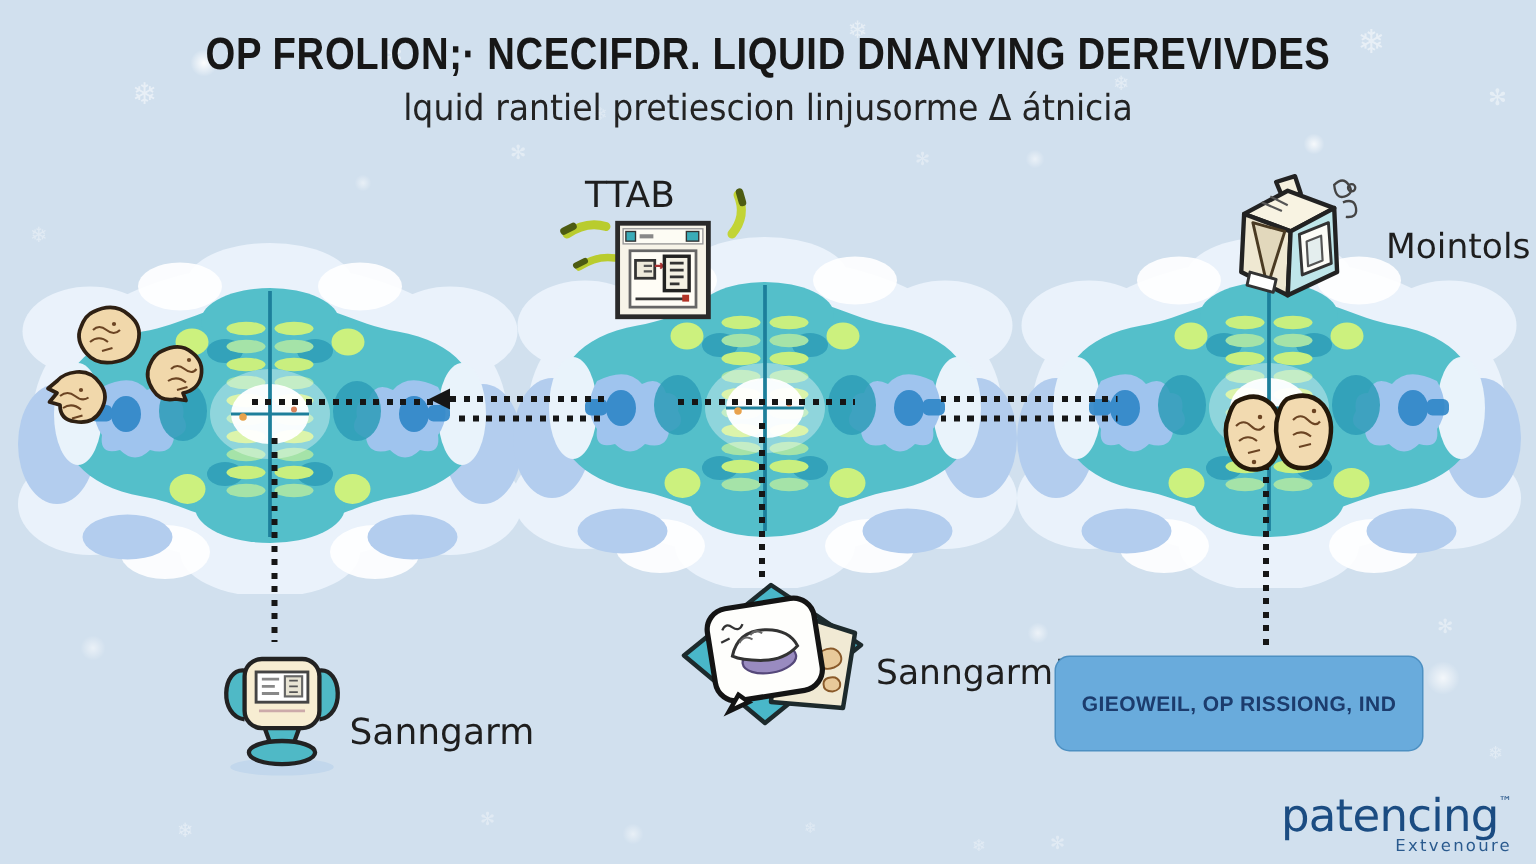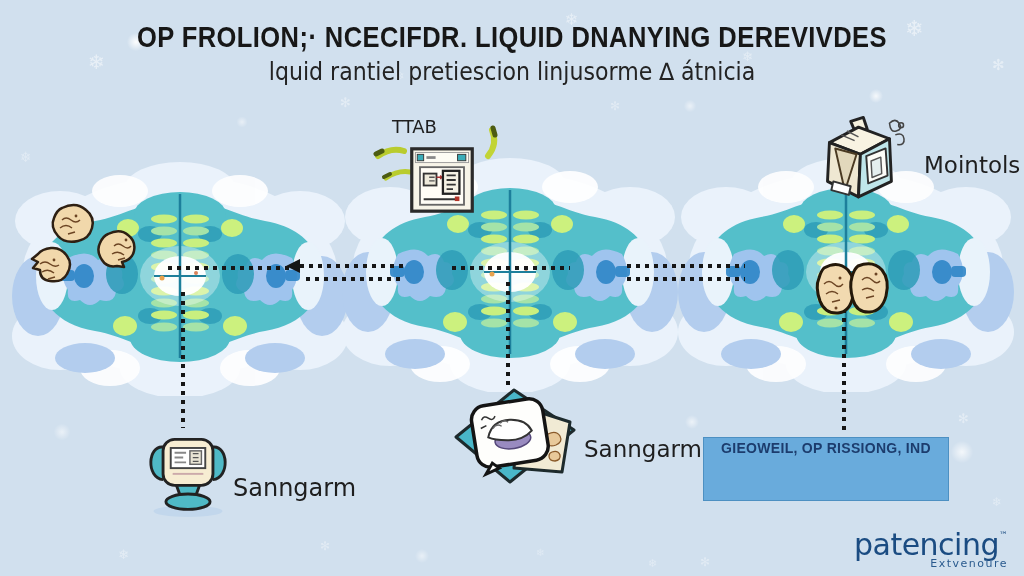--- a/index.html
+++ b/index.html
@@ -22,26 +22,26 @@
          letter-spacing:.5px;color:#171717;transform:scaleX(.85);white-space:nowrap}
   .subtitle{position:absolute;top:58px;left:0;width:100%;text-align:center;
             font-size:24px;color:#232323;transform:scaleX(.92);white-space:nowrap}
   .dot-h{position:absolute;height:4px;
          background-image:repeating-linear-gradient(90deg,#161616 0 4px,transparent 4px 9px)}
   .dot-v{position:absolute;width:4px;
          background-image:repeating-linear-gradient(180deg,#161616 0 4px,transparent 4px 9px)}
   .arrow-left{position:absolute;width:0;height:0;border-top:7px solid transparent;
               border-bottom:7px solid transparent;border-right:14px solid #161616}
   .nodelabel{position:absolute;color:#1e1e1e;white-space:nowrap}
-  .lbl-ttab{left:392px;top:116px;width:78px;text-align:left;font-size:18px}
+  .lbl-ttab{left:381px;top:116px;width:78px;text-align:center;font-size:24px}
   .lbl-mointols{left:924px;top:152px;font-size:23px}
   .lbl-proplon{left:233px;top:474px;font-size:24px}
   .lbl-sanngarm{left:584px;top:436px;font-size:23px}
   .infobox{position:absolute;left:703px;top:437px;width:244px;height:62px;background:#69abdc;
-           border:1px solid #4d90c2;border-radius:0;display:flex;flex-direction:row;
+           border:1px solid #4d90c2;border-radius:10px;display:flex;flex-direction:column;
            justify-content:center;text-align:center;color:#1c3c6d;
            font-family:"Liberation Sans",sans-serif;font-weight:700;font-size:14px;
            line-height:1.45;letter-spacing:.3px}
   .brand{position:absolute;right:16px;bottom:6px;text-align:right;color:#1b4c82;font-weight:400}
   .brand .name{font-size:30px;letter-spacing:-.5px;line-height:1}
   .brand .tm{font-size:9px;vertical-align:top}
   .brand .tag{display:block;font-size:11px;letter-spacing:1.5px;margin-top:-3px;color:#2a5a8e}
   svg{position:absolute;overflow:visible}
 </style>
 </head>

